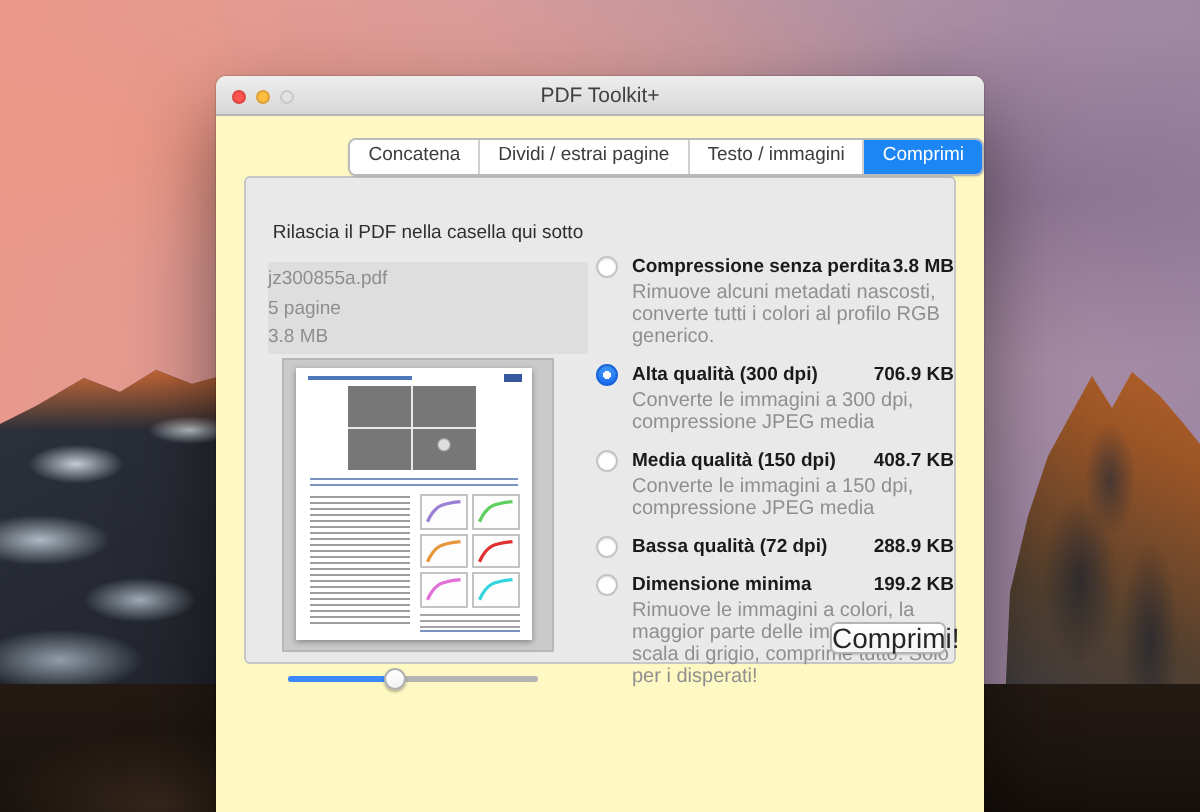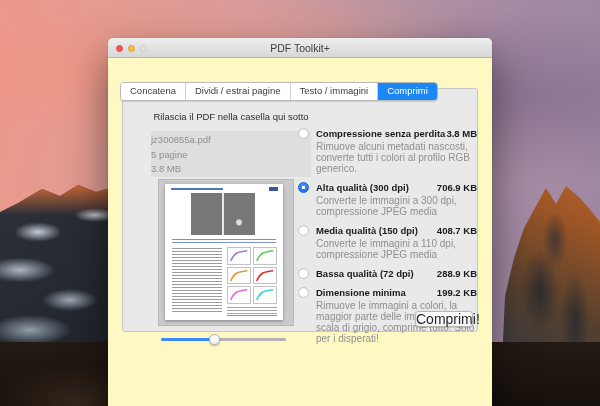--- a/index.html
+++ b/index.html
@@ -56,30 +56,30 @@
     font-size:10.5px;color:#414141;}
   .lights{position:absolute;left:8px;top:6.5px;display:flex;gap:5px;}
   .light{width:7px;height:7px;border-radius:50%;}
   .light.red{background:#fc5551;border:0.5px solid #dd4542;}
   .light.yellow{background:#fdbd40;border:0.5px solid #dfa036;}
   .light.grey{background:#e2e2e2;border:0.5px solid #c9c9c9;}
 
   .content{position:relative;height:285px;}
   .tabbox{position:absolute;left:14px;right:14px;top:30px;bottom:11px;
     background:#e9e9e9;border:1px solid #c6c6c6;border-radius:3px;}
-  .tabbar{position:absolute;left:0;right:0;top:24px;display:flex;justify-content:flex-start;z-index:3;padding-left:12px;}
+  .tabbar{position:absolute;left:0;right:0;top:11px;display:flex;justify-content:flex-end;z-index:3;padding-left:12px;}
   .seg{display:flex;border:1px solid #b9b9b9;border-radius:4px;background:#fff;overflow:hidden;
     box-shadow:0 0.5px 1px rgba(0,0,0,.12);}
   .seg .tab{padding:2px 9px 3px;font-size:9.5px;color:#3c3c3c;line-height:12px;background:#fff;
     border-right:1px solid #cfcfcf;cursor:default;white-space:nowrap;}
   .seg .tab:last-child{border-right:none;}
   .seg .tab.sel{background:#1d86f5;color:#fff;}
 
   
-  .leftcol{position:absolute;left:28px;top:22px;width:160px;}
+  .leftcol{position:absolute;left:11px;top:22px;width:160px;}
   .drop-hint{font-size:9.5px;color:#2e2e2e;text-align:center;height:13px;}
   .filebox{margin-top:7px;height:46px;background:#dedede;border-radius:2px;
     display:flex;flex-direction:column;justify-content:space-evenly;}
   .filebox div{font-size:9.5px;color:#8e8e8e;text-align:left;line-height:11px;}
   .previewbox{margin:2px 0 0 7px;width:136px;height:147px;background:#cacaca;
     border:1px solid #b7b7b7;position:relative;}
   .page{position:absolute;left:6px;top:4px;width:118px;height:136px;background:#fff;
     box-shadow:0 1px 3px rgba(0,0,0,.35);}
   .pg-head{position:absolute;left:6px;top:4px;width:52px;height:2px;background:#4a78b8;}
   .pg-badge{position:absolute;right:5px;top:3px;width:9px;height:4px;background:#35589e;}
@@ -225,21 +225,21 @@
       <div class="opt-size">706.9 KB</div>
     </div>
     <div class="opt-desc">Converte le immagini a 300 dpi, compressione JPEG media</div>
   </div>
             <div class="optrow">
     <div class="opt-head">
       <div class="radio"></div>
       <div class="opt-title">Media qualità (150 dpi)</div>
       <div class="opt-size">408.7 KB</div>
     </div>
-    <div class="opt-desc">Converte le immagini a 110 dpi, compressione JPEG media</div>
+    <div class="opt-desc">Converte le immagini a 150 dpi, compressione JPEG media</div>
   </div>
             <div class="optrow">
     <div class="opt-head">
       <div class="radio"></div>
       <div class="opt-title">Bassa qualità (72 dpi)</div>
       <div class="opt-size">288.9 KB</div>
     </div>
   </div>
             <div class="optrow">
     <div class="opt-head">

